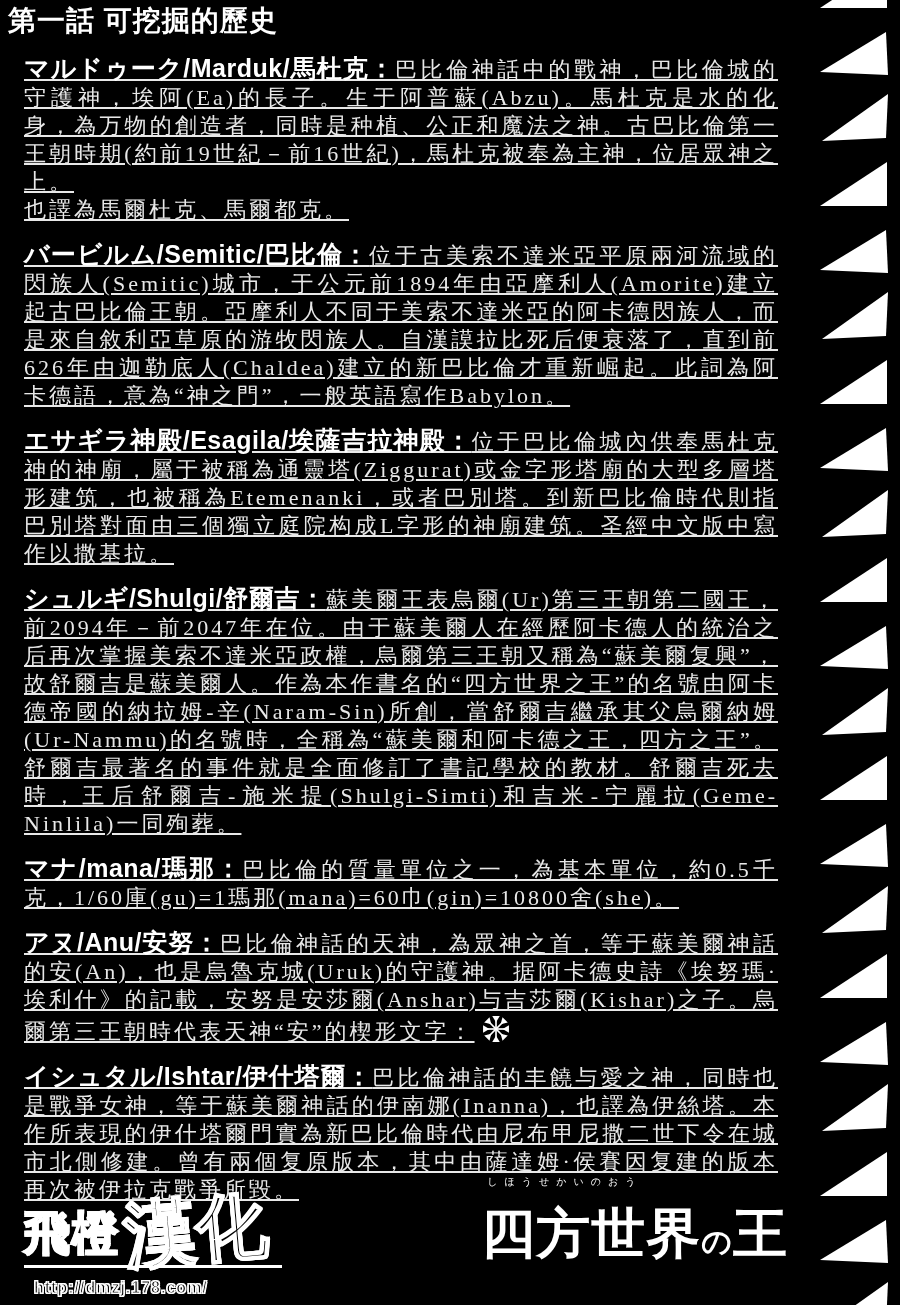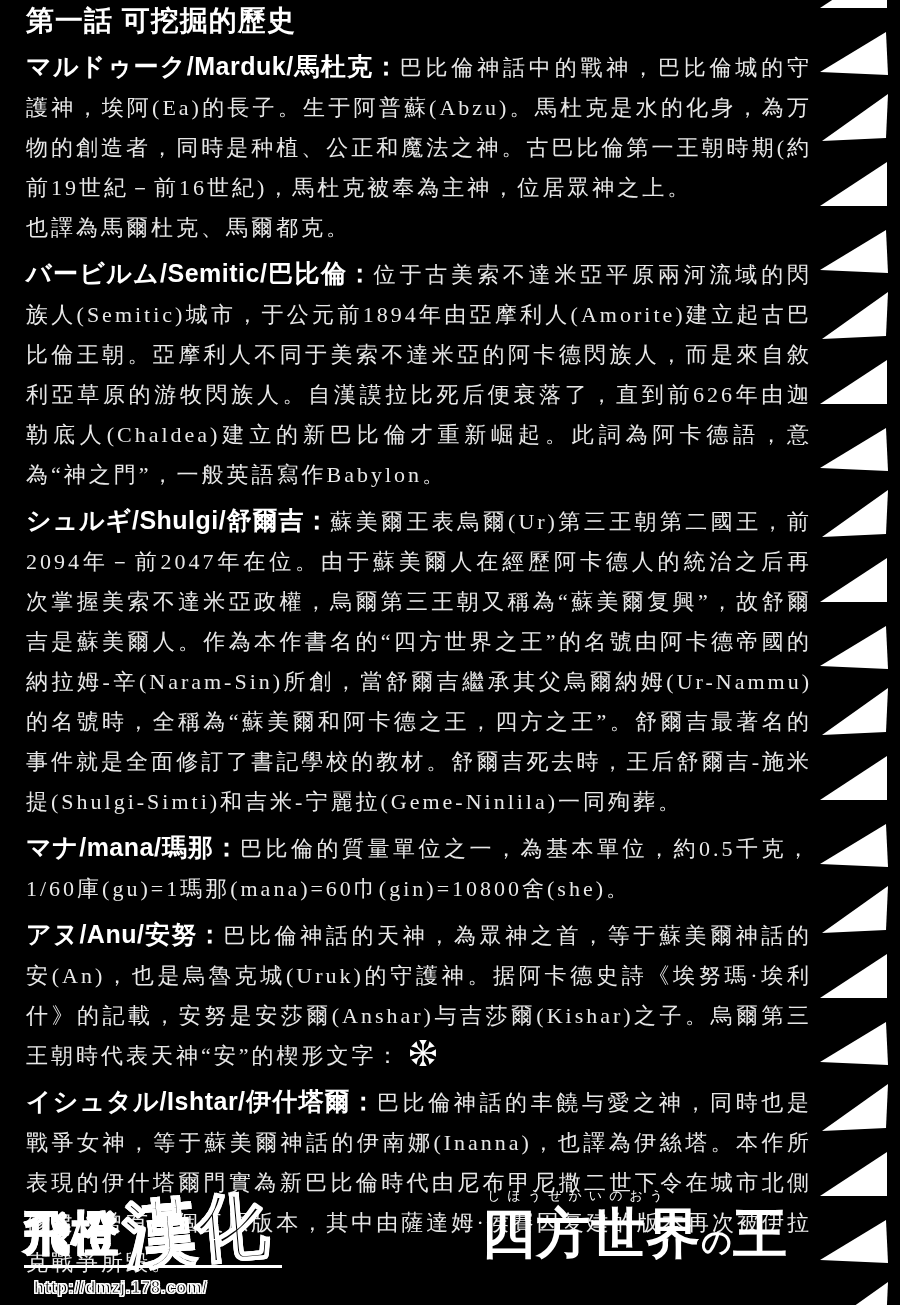--- a/index.html
+++ b/index.html
@@ -7,31 +7,31 @@
     width:900px;height:1305px;
     background:#000;
     position:relative;
     overflow:hidden;
     font-family:"Liberation Serif","DejaVu Serif",serif;
   }
   .page{position:absolute;inset:0;background:#000;}
 
   
   .content{
-    position:absolute;left:26px;top:4px;width:786px;
+    position:absolute;left:8px;top:4px;width:786px;
   }
   .page-title{
     font-family:"Liberation Sans","DejaVu Sans",sans-serif;
     font-weight:bold;font-size:28px;color:#ffffff;
     letter-spacing:1px;margin:0 0 8px 0;line-height:1.2;
   }
   .entry{margin:0 0 5px 0;}
   .entry p{
-    margin:0;color:#e8e8e8;font-size:22px;line-height:40px;
-    letter-spacing:3px;text-align:justify;
+    margin:16px;color:#e8e8e8;font-size:22px;line-height:28px;
+    letter-spacing:3px;text-align:justify;text-decoration:underline;
   }
   .term{
     font-family:"Liberation Sans","DejaVu Sans",sans-serif;
     font-weight:bold;color:#ffffff;font-size:25px;letter-spacing:0.5px;
   }
   .body-text{white-space:pre-wrap;}
 
   .cuneiform{
     width:30px;height:30px;vertical-align:-5px;margin-left:6px;display:inline-block;
   }
@@ -58,21 +58,21 @@
     text-shadow:-1px -1px 0 #fff,1px -1px 0 #fff,-1px 1px 0 #fff,1px 1px 0 #fff;
   }
 
   
   .series-logo{
     position:absolute;right:112px;bottom:42px;color:#ffffff;
     font-family:"Liberation Serif","DejaVu Serif",serif;
   }
   .series-furigana{
     font-family:"Liberation Sans","DejaVu Sans",sans-serif;
-    font-size:13px;letter-spacing:7px;margin:0 0 1px 6px;
+    font-size:10px;letter-spacing:7px;margin:0 0 17px 6px;
   }
   .series-title{font-size:54px;font-weight:bold;letter-spacing:1px;line-height:1.05;}
   .small-no{font-size:30px;}
 </style>
 </head>
 <body>
 
 <div class="page">
 
   <svg class="strip" viewBox="0 0 90 1305" aria-hidden="true">
@@ -112,20 +112,23 @@
     <div class="entry">
       <p><b class="term">マルドゥーク/Marduk/馬杜克：</b><span class="body-text">巴比倫神話中的戰神，巴比倫城的守護神，埃阿(Ea)的長子。生于阿普蘇(Abzu)。馬杜克是水的化身，為万物的創造者，同時是种植、公正和魔法之神。古巴比倫第一王朝時期(約前19世紀－前16世紀)，馬杜克被奉為主神，位居眾神之上。
 也譯為馬爾杜克、馬爾都克。</span></p>
     </div>
 
 
     <div class="entry">
       <p><b class="term">バービルム/Semitic/巴比倫：</b><span class="body-text">位于古美索不達米亞平原兩河流域的閃族人(Semitic)城市，于公元前1894年由亞摩利人(Amorite)建立起古巴比倫王朝。亞摩利人不同于美索不達米亞的阿卡德閃族人，而是來自敘利亞草原的游牧閃族人。自漢謨拉比死后便衰落了，直到前626年由迦勒底人(Chaldea)建立的新巴比倫才重新崛起。此詞為阿卡德語，意為“神之門”，一般英語寫作Babylon。</span></p>
     </div>
 
+    <div class="entry">
+      <p><b class="term">エサギラ神殿/Esagila/埃薩吉拉神殿：</b><span class="body-text">位于巴比倫城內供奉馬杜克神的神廟，屬于被稱為通靈塔(Ziggurat)或金字形塔廟的大型多層塔形建筑，也被稱為Etemenanki，或者巴別塔。到新巴比倫時代則指巴別塔對面由三個獨立庭院构成L字形的神廟建筑。圣經中文版中寫作以撒基拉。</span></p>
+    </div>
 
     <div class="entry">
       <p><b class="term">シュルギ/Shulgi/舒爾吉：</b><span class="body-text">蘇美爾王表烏爾(Ur)第三王朝第二國王，前2094年－前2047年在位。由于蘇美爾人在經歷阿卡德人的統治之后再次掌握美索不達米亞政權，烏爾第三王朝又稱為“蘇美爾复興”，故舒爾吉是蘇美爾人。作為本作書名的“四方世界之王”的名號由阿卡德帝國的納拉姆-辛(Naram-Sin)所創，當舒爾吉繼承其父烏爾納姆(Ur-Nammu)的名號時，全稱為“蘇美爾和阿卡德之王，四方之王”。舒爾吉最著名的事件就是全面修訂了書記學校的教材。舒爾吉死去時，王后舒爾吉-施米提(Shulgi-Simti)和吉米-宁麗拉(Geme-Ninlila)一同殉葬。</span></p>
     </div>
 
     <div class="entry">
       <p><b class="term">マナ/mana/瑪那：</b><span class="body-text">巴比倫的質量單位之一，為基本單位，約0.5千克，1/60庫(gu)=1瑪那(mana)=60巾(gin)=10800舍(she)。</span></p>
     </div>
 
 

